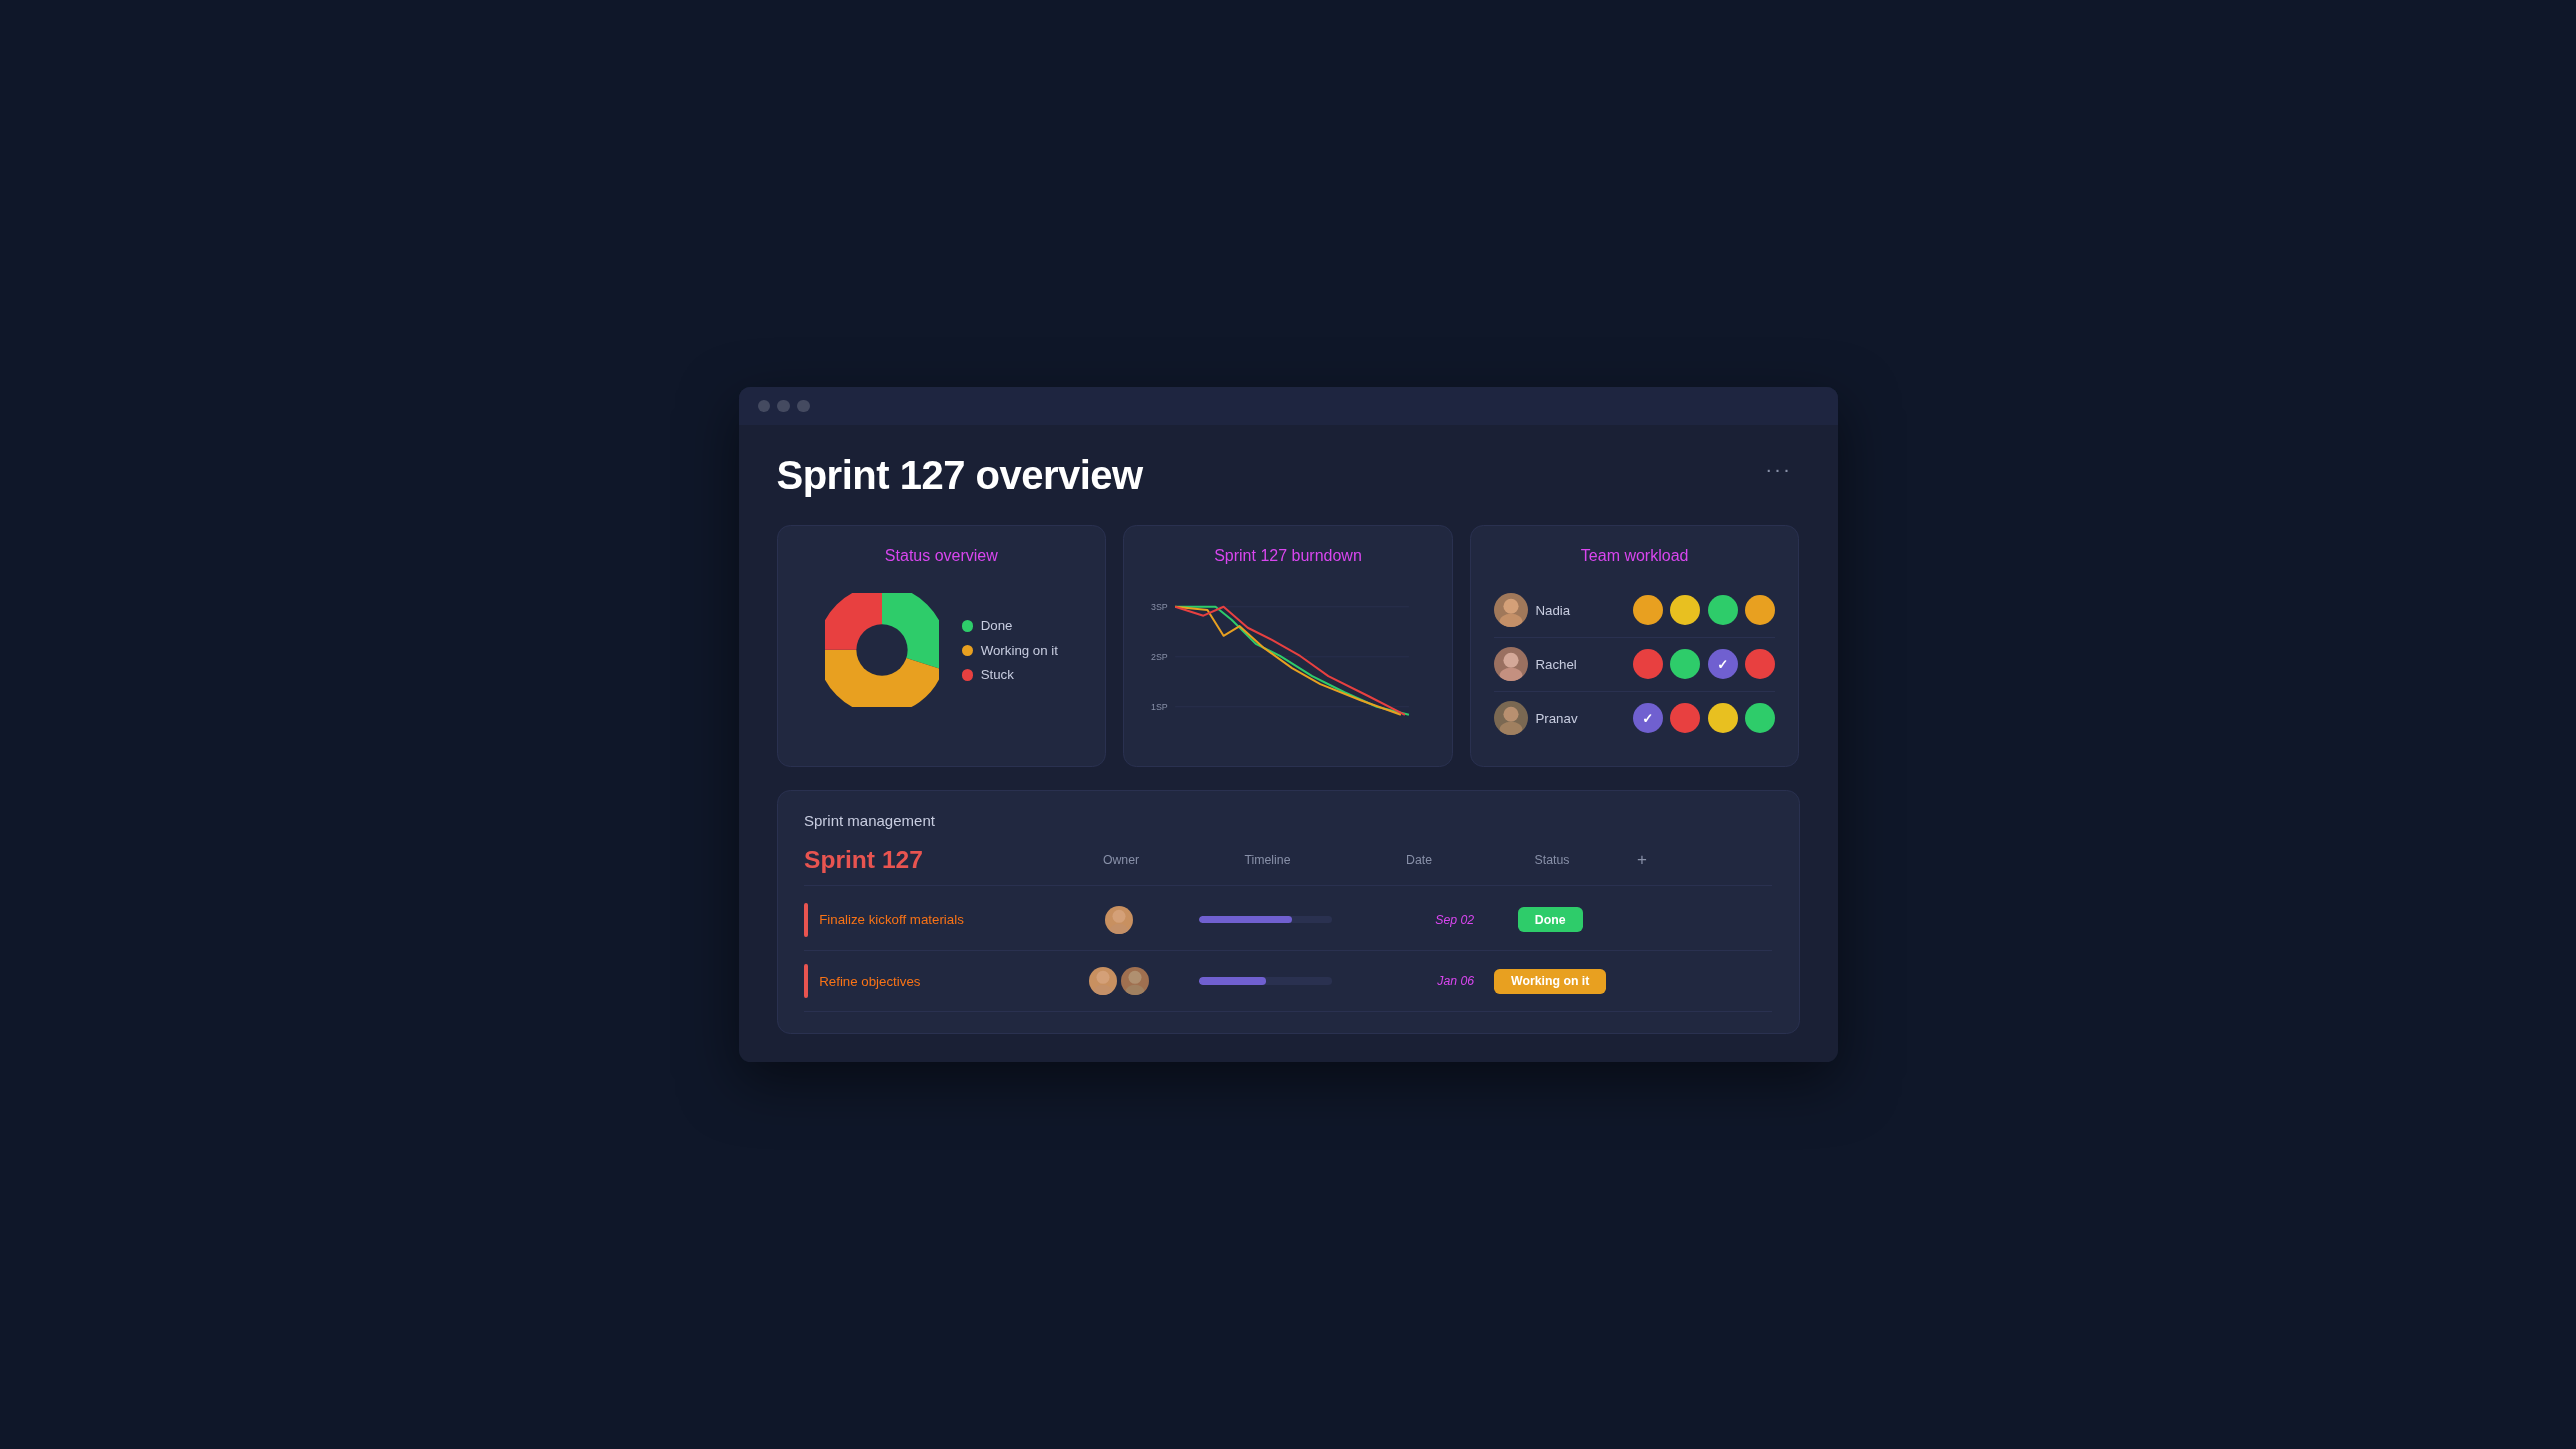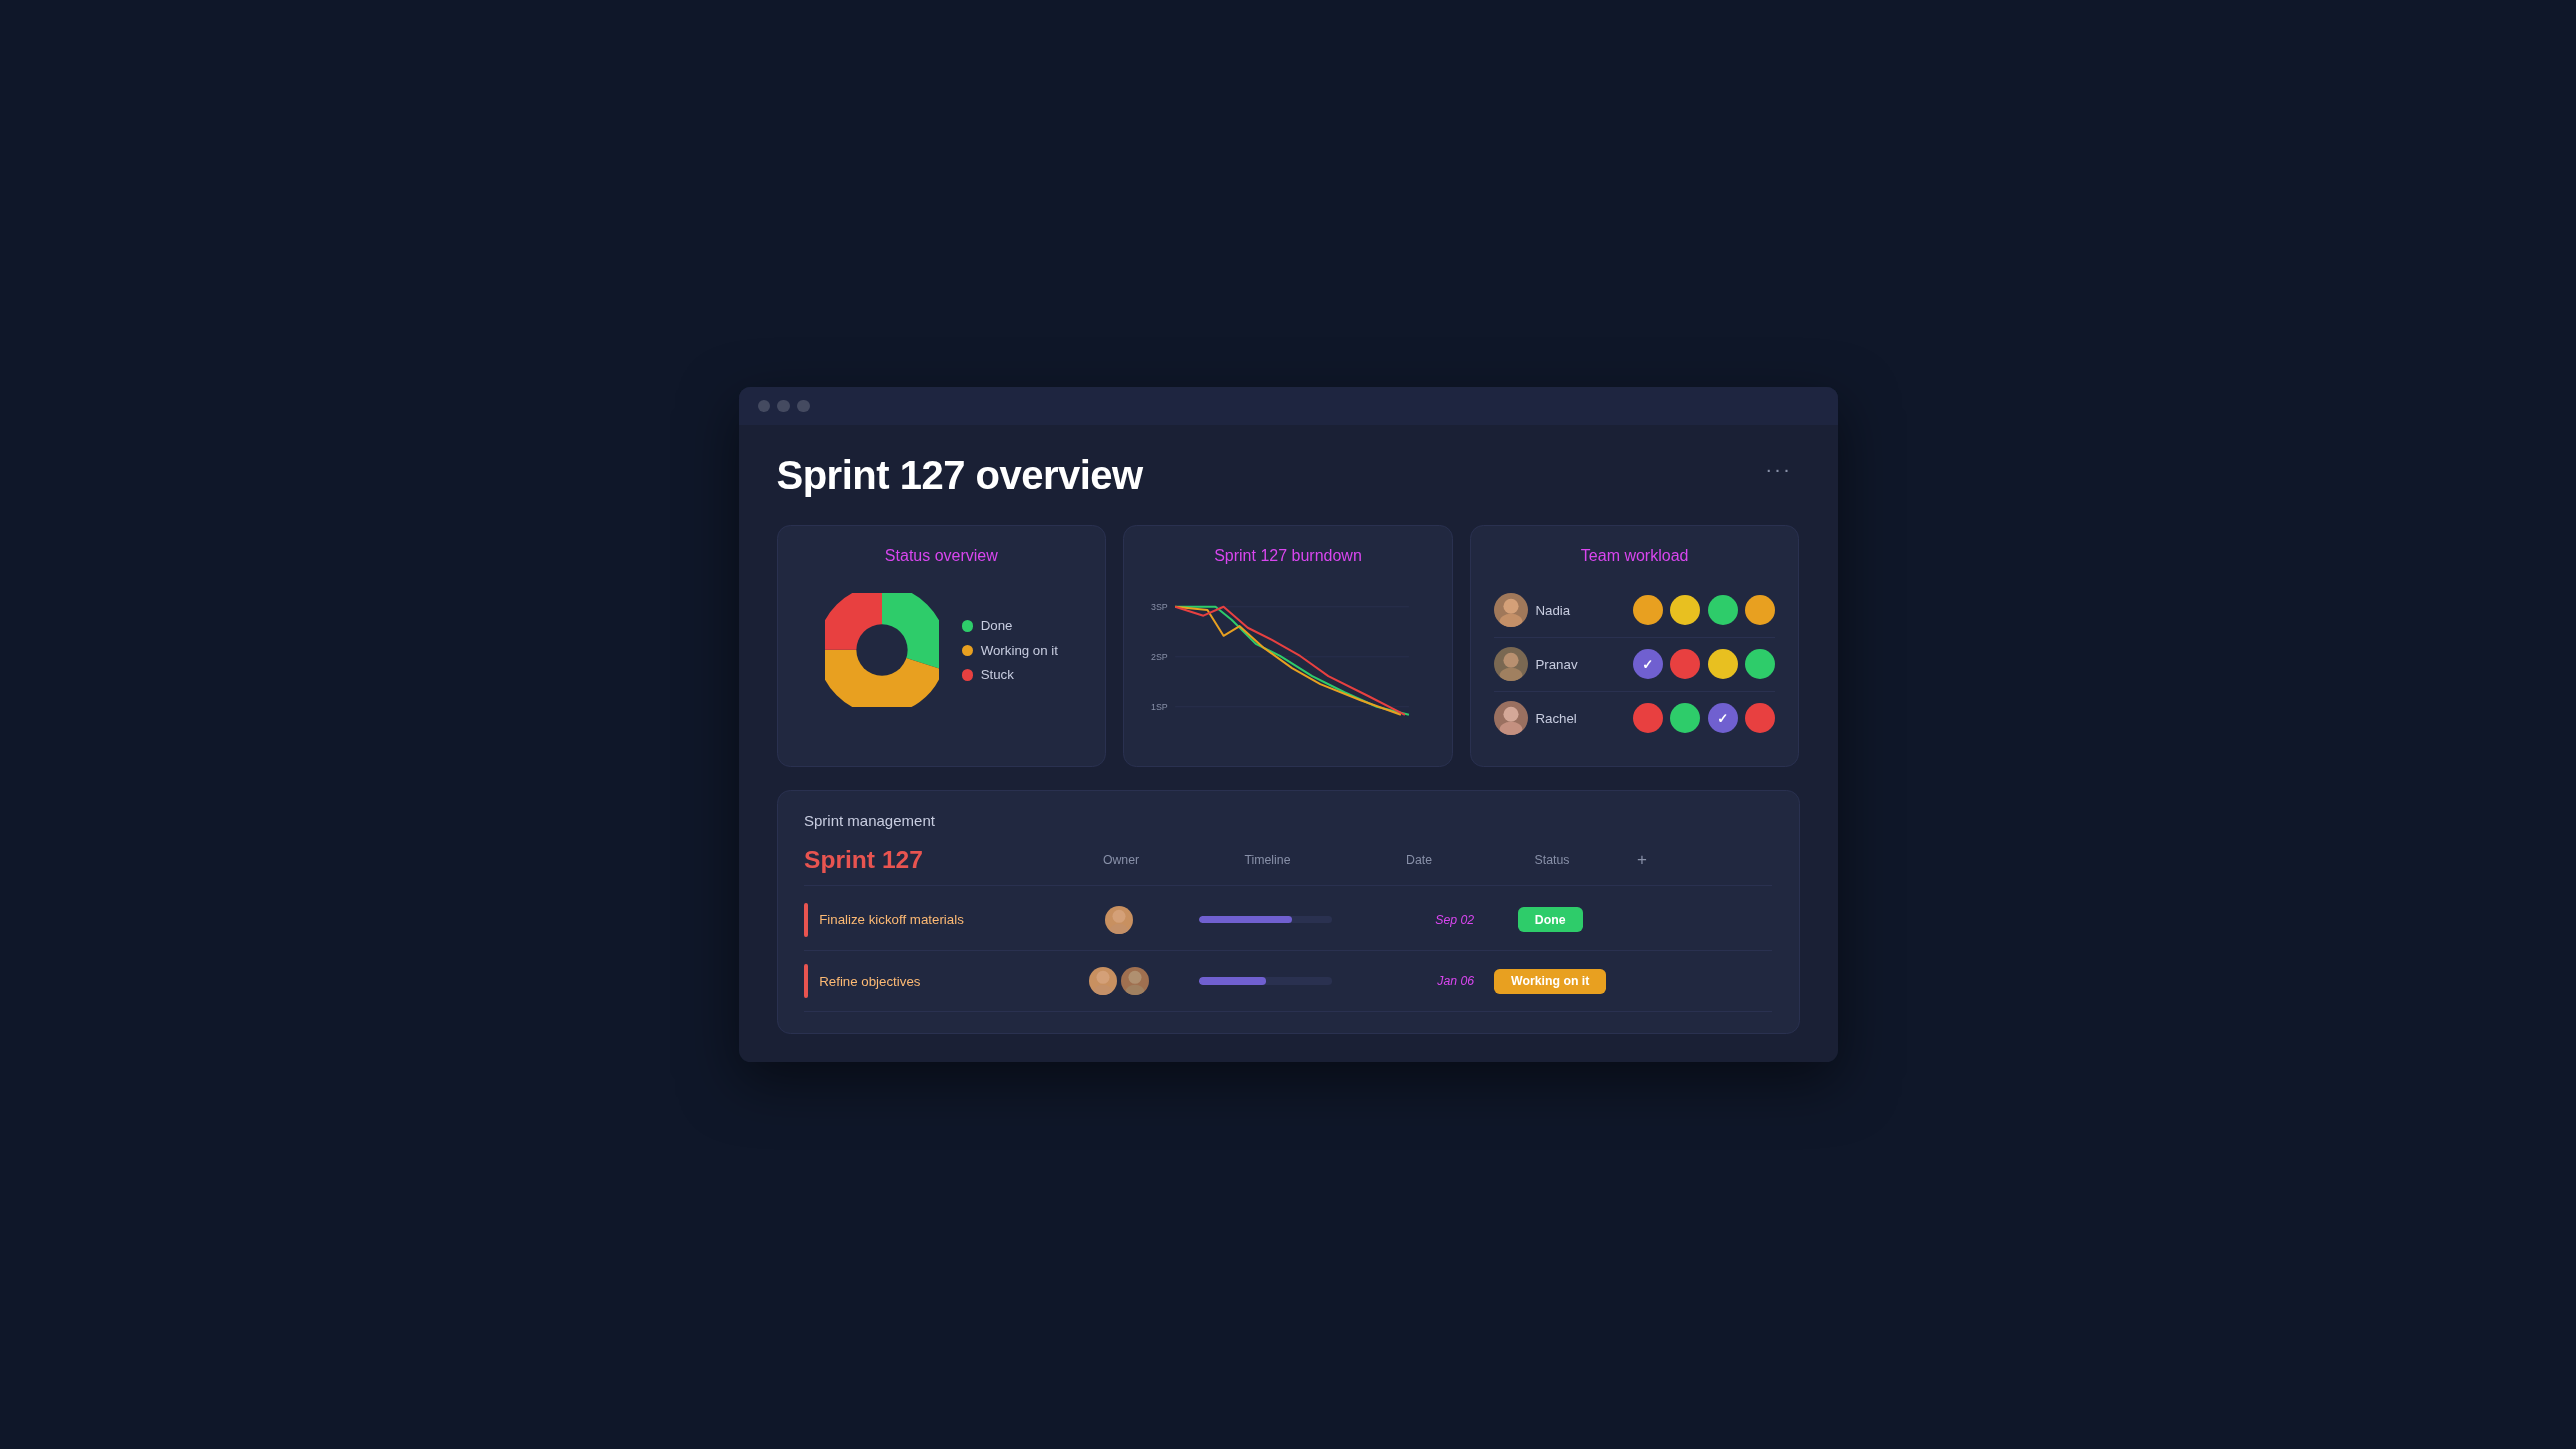--- a/index.html
+++ b/index.html
@@ -169,21 +169,21 @@
     }
     .task-indicator {
       width: 3.8px;
       height: 34px;
       background: #e85450;
       border-radius: 1.9px;
       margin-right: 11.4px;
       flex-shrink: 0;
     }
     .task-name {
-      color: #fdba74;
+      color: #f97316;
       font-size: 13.3px;
       min-width: 248px;
     }
     .owner-avatars { min-width: 104px; display: flex; justify-content: center; gap: 3.8px; }
     .small-avatar {
       width: 28px; height: 28px;
       border-radius: 50%;
       background: #3d4565;
       display: flex; align-items: center; justify-content: center;
       font-size: 10.4px;
@@ -314,48 +314,48 @@
             <span class="member-name">Nadia</span>
             <div class="status-dots">
               <div class="status-dot dot-orange"></div>
               <div class="status-dot dot-yellow"></div>
               <div class="status-dot dot-green"></div>
               <div class="status-dot dot-orange"></div>
             </div>
           </div>
 
           <div class="workload-row">
+            <div class="avatar rachel">
+              <svg width="34" height="34" viewBox="0 0 36 36">
+                  <circle cx="18" cy="14" r="8" fill="#d4a898"></circle>
+                  <ellipse cx="18" cy="30" rx="12" ry="8" fill="#c49080"></ellipse>
+                </svg>
+            </div>
+            <span class="member-name">Rachel</span>
+            <div class="status-dots">
+              <div class="status-dot dot-red"></div>
+              <div class="status-dot dot-green"></div>
+              <div class="status-dot dot-purple dot-check"></div>
+              <div class="status-dot dot-red"></div>
+            </div>
+          </div>
+
+          <div class="workload-row">
             <div class="avatar pranav">
               <svg width="34" height="34" viewBox="0 0 36 36">
                   <circle cx="18" cy="14" r="8" fill="#b89070"></circle>
                   <ellipse cx="18" cy="30" rx="12" ry="8" fill="#a08060"></ellipse>
                 </svg>
             </div>
             <span class="member-name">Pranav</span>
             <div class="status-dots">
               <div class="status-dot dot-purple dot-check"></div>
               <div class="status-dot dot-red"></div>
               <div class="status-dot dot-yellow"></div>
               <div class="status-dot dot-green"></div>
-            </div>
-          </div>
-
-          <div class="workload-row">
-            <div class="avatar rachel">
-              <svg width="34" height="34" viewBox="0 0 36 36">
-                  <circle cx="18" cy="14" r="8" fill="#d4a898"></circle>
-                  <ellipse cx="18" cy="30" rx="12" ry="8" fill="#c49080"></ellipse>
-                </svg>
-            </div>
-            <span class="member-name">Rachel</span>
-            <div class="status-dots">
-              <div class="status-dot dot-red"></div>
-              <div class="status-dot dot-green"></div>
-              <div class="status-dot dot-purple dot-check"></div>
-              <div class="status-dot dot-red"></div>
             </div>
           </div>
 
         </div>
       </div>
 
     </div>
 
     <div class="sprint-section">
       <div class="sprint-section-title">Sprint management</div>

